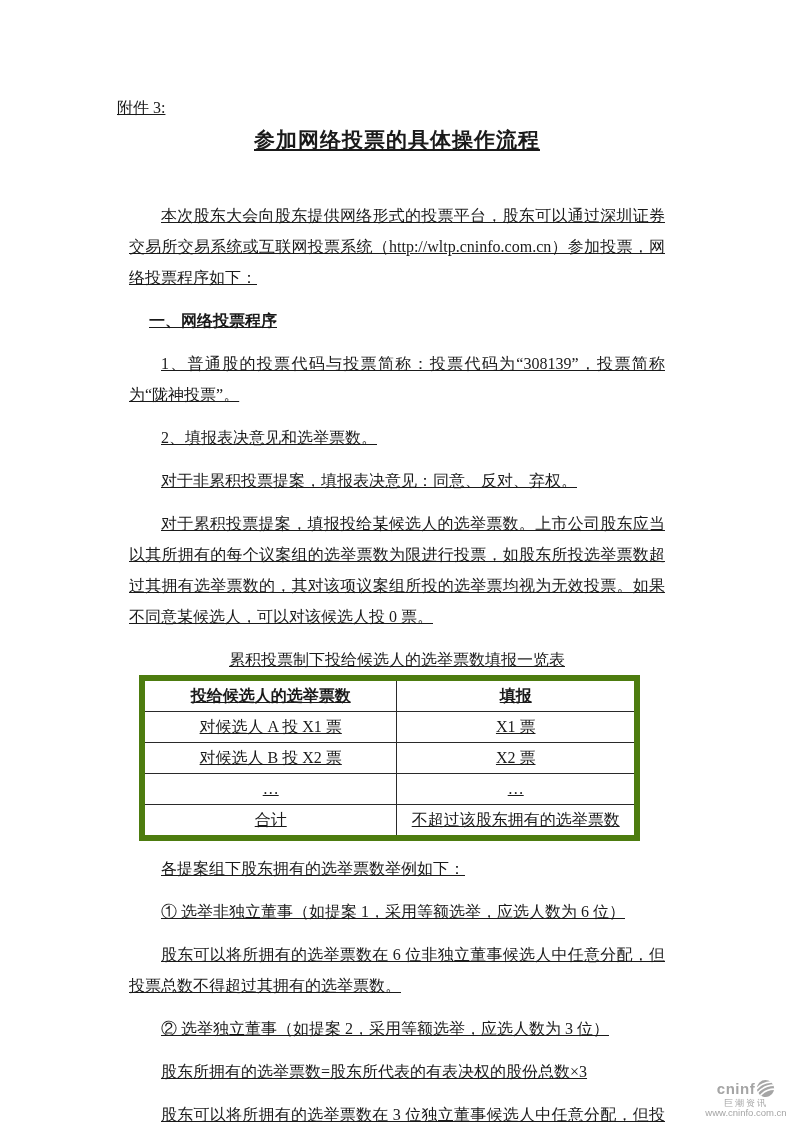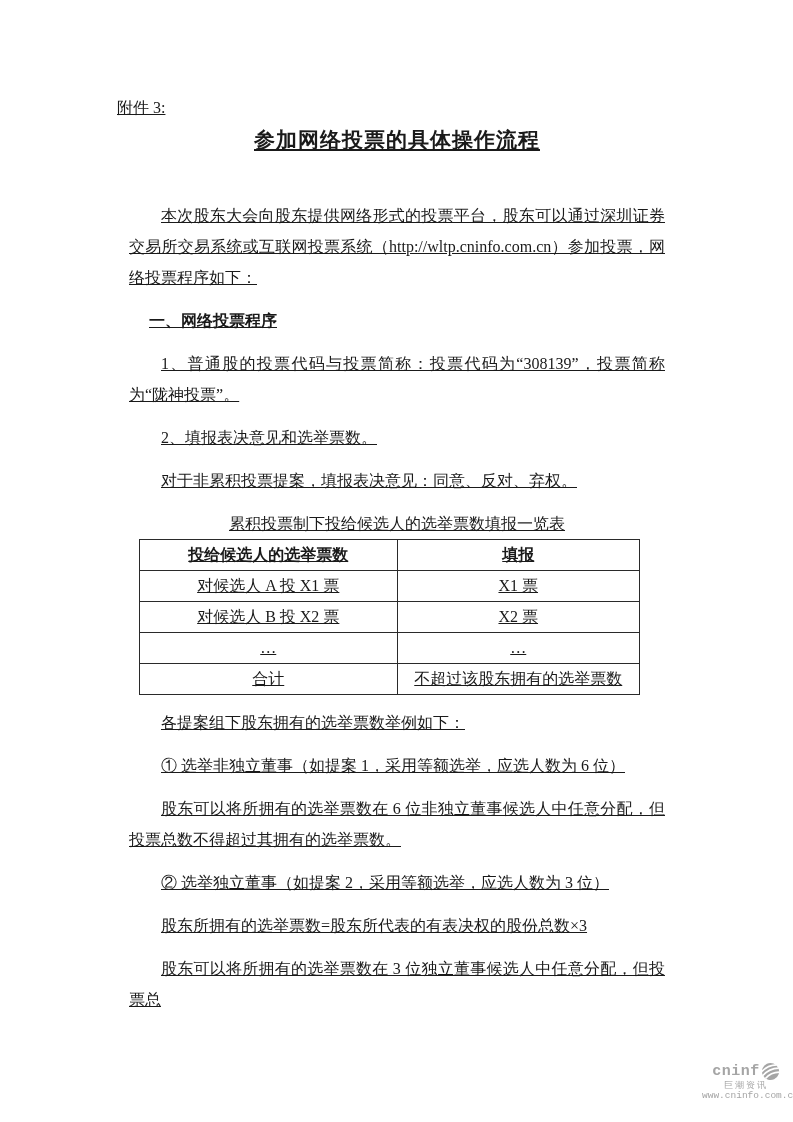--- a/index.html
+++ b/index.html
@@ -49,43 +49,43 @@
   .table-caption {
     font-size: 16px;
     line-height: 31px;
     text-align: center;
   }
   table.vote-table {
     border-collapse: collapse;
     table-layout: fixed;
     width: 501px;
     margin-left: 22px;
-    border: 1px solid #4d7c0f;
+    border: 6px solid #4d7c0f;
   }
   table.vote-table col.c1 { width: 51.5%; }
   table.vote-table col.c2 { width: 48.5%; }
   table.vote-table th, table.vote-table td {
     border: 1px solid #2a2a2a;
     height: 30px;
     text-align: center;
     vertical-align: middle;
     font-size: 16px;
     padding: 0 2px;
   }
   table.vote-table th {
     font-family: "Liberation Sans", "DejaVu Sans", sans-serif;
     font-weight: bold;
   }
   .footer-logo {
     position: absolute;
     right: 3px;
-    bottom: 20px;
+    bottom: 3px;
     width: 88px;
     color: #a5a5a5;
-    font-family: Liberation Mono, monospace;
+    font-family: Liberation Sans, sans-serif;
     line-height: 1.15;
   }
   .logo-top {
     display: flex;
     justify-content: center;
     align-items: center;
     gap: 1px;
   }
   .logo-text {
     font-size: 15px;
@@ -113,20 +113,21 @@
 
     <div class="doc-title">参加网络投票的具体操作流程</div>
 
     <p class="para indent">本次股东大会向股东提供网络形式的投票平台，股东可以通过深圳证券交易所交易系统或互联网投票系统（http://wltp.cninfo.com.cn）参加投票，网络投票程序如下：</p>
 
     <div class="section-heading">一、网络投票程序</div>
 
     <p class="para indent">1、普通股的投票代码与投票简称：投票代码为“308139”，投票简称为“陇神投票”。</p>
     <p class="para indent">2、填报表决意见和选举票数。</p>
     <p class="para indent">对于非累积投票提案，填报表决意见：同意、反对、弃权。</p>
+    <p class="para indent">对于累积投票提案，填报投给某候选人的选举票数。上市公司股东应当以其所拥有的每个议案组的选举票数为限进行投票，如股东所投选举票数超过其拥有选举票数的，其对该项议案组所投的选举票均视为无效投票。如果不同意某候选人，可以对该候选人投 0 票。</p>
 
     <div class="table-caption">累积投票制下投给候选人的选举票数填报一览表</div>
 
     <table class="vote-table">
       <colgroup>
           <col class="c1">
           <col class="c2">
         </colgroup>
       <thead>
         <tr>

